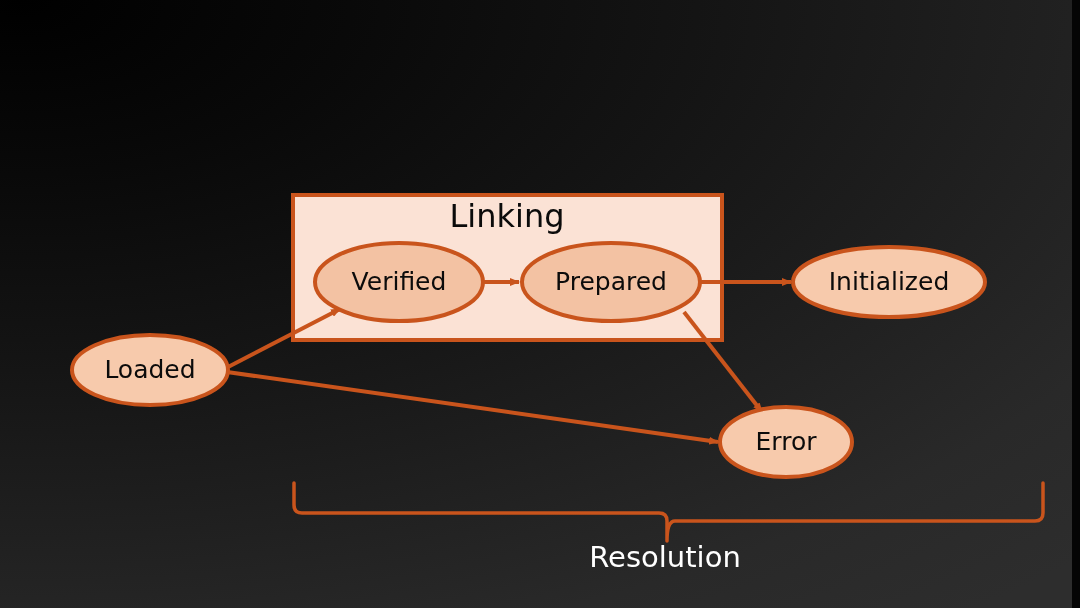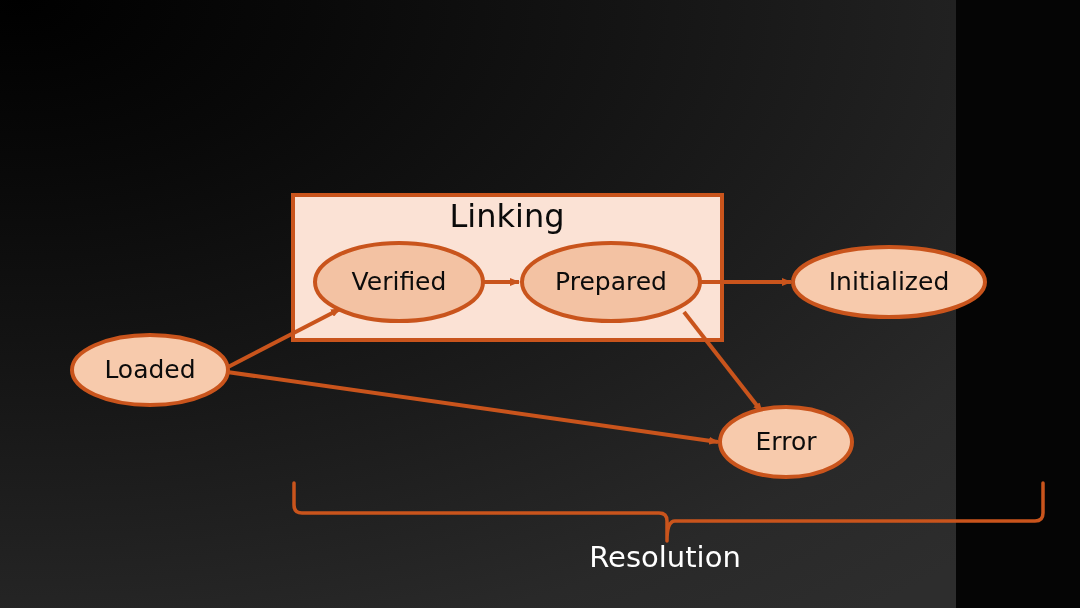--- a/index.html
+++ b/index.html
@@ -8,21 +8,21 @@
     width: 1080px;
     height: 608px;
     overflow: hidden;
   }
   body {
     background: #050505;
     font-family: "DejaVu Sans", sans-serif;
   }
   #slide {
     position: relative;
-    width: 956px;
+    width: 1072px;
     height: 608px;
     background:
       radial-gradient(ellipse 140% 130% at 2% 0%,
         #000000 0%,
         #090909 22%,
         #141414 45%,
         #202020 68%,
         #292929 85%,
         #2d2d2d 100%);
   }

